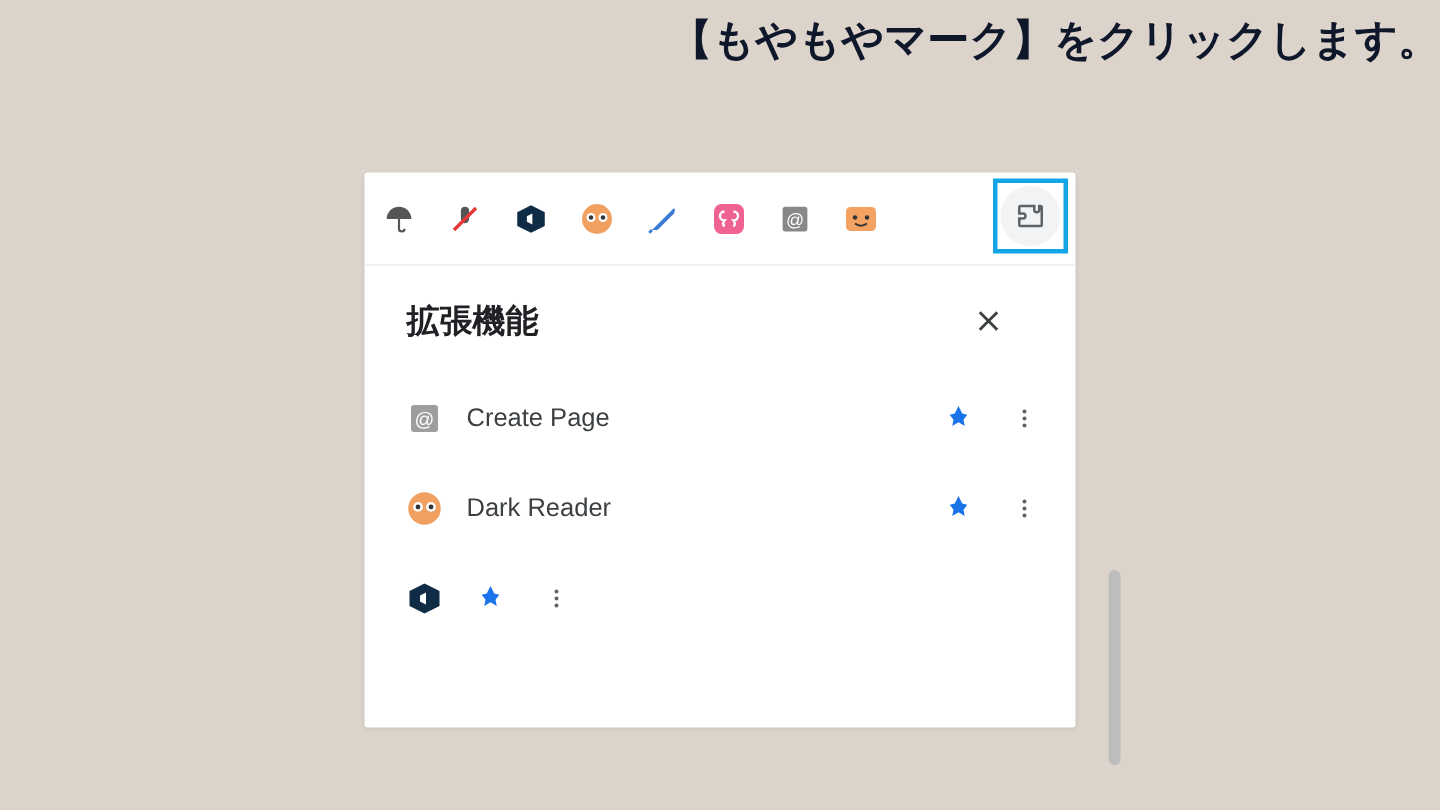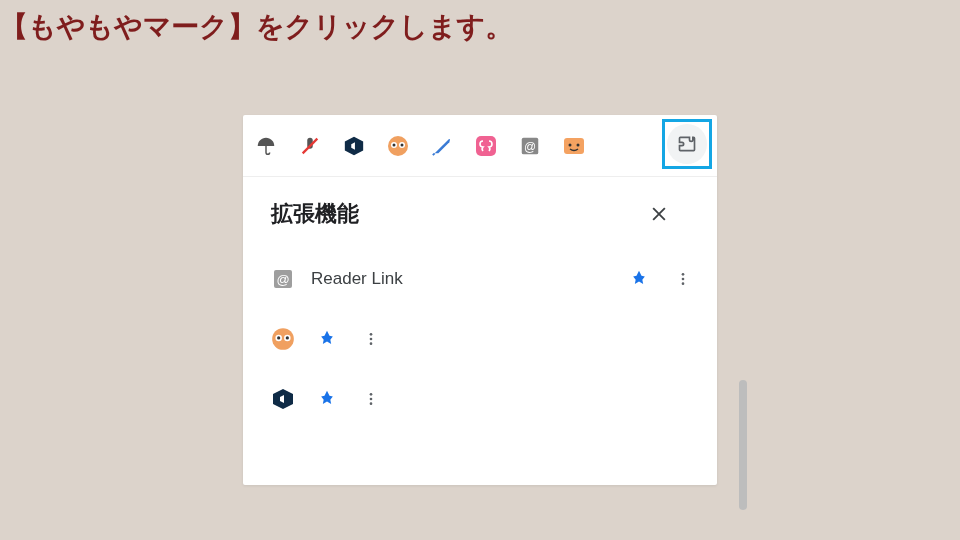--- a/index.html
+++ b/index.html
@@ -8,24 +8,24 @@
       height: 540px;
       background: #dcd3cb;
       font-family: -apple-system, "Segoe UI", Meiryo, sans-serif;
       position: relative;
       overflow: hidden;
     }
     .instruction {
       position: absolute;
       top: 8px;
       left: 0; right: 0;
-      text-align: left;
+      text-align: right;
       font-size: 28px;
       font-weight: bold;
-      color: #7f1d1d;
+      color: #0f172a;
     }
     .stage {
       position: absolute;
       left: 243px;
       top: 115px;
       width: 474px;
       height: 370px;
       background: #fff;
       border-radius: 2px;
       box-shadow: 0 1px 3px rgba(0,0,0,0.08);
@@ -233,21 +233,21 @@
 
   <div class="ext-list">
 
     <div class="ext-row">
       <span class="ext-icon">
         <svg width="24" height="24" viewBox="0 0 24 24">
             <rect x="3" y="3" width="18" height="18" rx="2" fill="#9e9e9e"></rect>
             <text x="12" y="17" text-anchor="middle" font-size="13" fill="#fff" font-family="sans-serif">@</text>
           </svg>
       </span>
-      <span class="ext-label">Reader Link</span>
+      <span class="ext-label">Create Page</span>
       <span class="pin-btn">
         <svg width="20" height="20" viewBox="0 0 24 24">
             <path d="M12 2l3 6 4 1-3 4 1 5-5-3-5 3 1-5-3-4 4-1z" fill="#1a73e8"></path>
           </svg>
       </span>
       <span class="more-btn">
         <svg width="16" height="16" viewBox="0 0 24 24">
             <circle cx="12" cy="5" r="2" fill="#5f6368"></circle>
             <circle cx="12" cy="12" r="2" fill="#5f6368"></circle>
             <circle cx="12" cy="19" r="2" fill="#5f6368"></circle>
@@ -258,20 +258,21 @@
     <div class="ext-row">
       <span class="ext-icon">
         <svg width="26" height="26" viewBox="0 0 24 24">
             <circle cx="12" cy="12" r="10" fill="#f0a060"></circle>
             <circle cx="8" cy="11" r="3" fill="#fff"></circle>
             <circle cx="16" cy="11" r="3" fill="#fff"></circle>
             <circle cx="8" cy="11" r="1.5" fill="#333"></circle>
             <circle cx="16" cy="11" r="1.5" fill="#333"></circle>
           </svg>
       </span>
+      <span class="ext-label">Dark Reader</span>
       <span class="pin-btn">
         <svg width="20" height="20" viewBox="0 0 24 24">
             <path d="M12 2l3 6 4 1-3 4 1 5-5-3-5 3 1-5-3-4 4-1z" fill="#1a73e8"></path>
           </svg>
       </span>
       <span class="more-btn">
         <svg width="16" height="16" viewBox="0 0 24 24">
             <circle cx="12" cy="5" r="2" fill="#5f6368"></circle>
             <circle cx="12" cy="12" r="2" fill="#5f6368"></circle>
             <circle cx="12" cy="19" r="2" fill="#5f6368"></circle>

